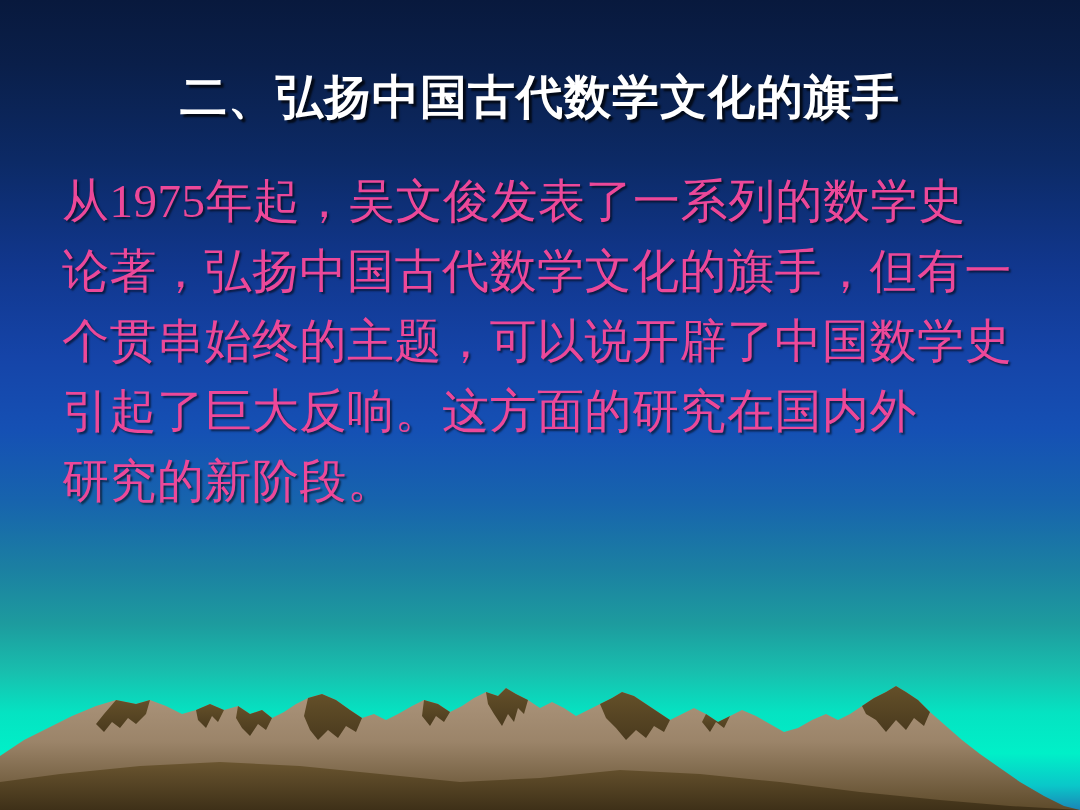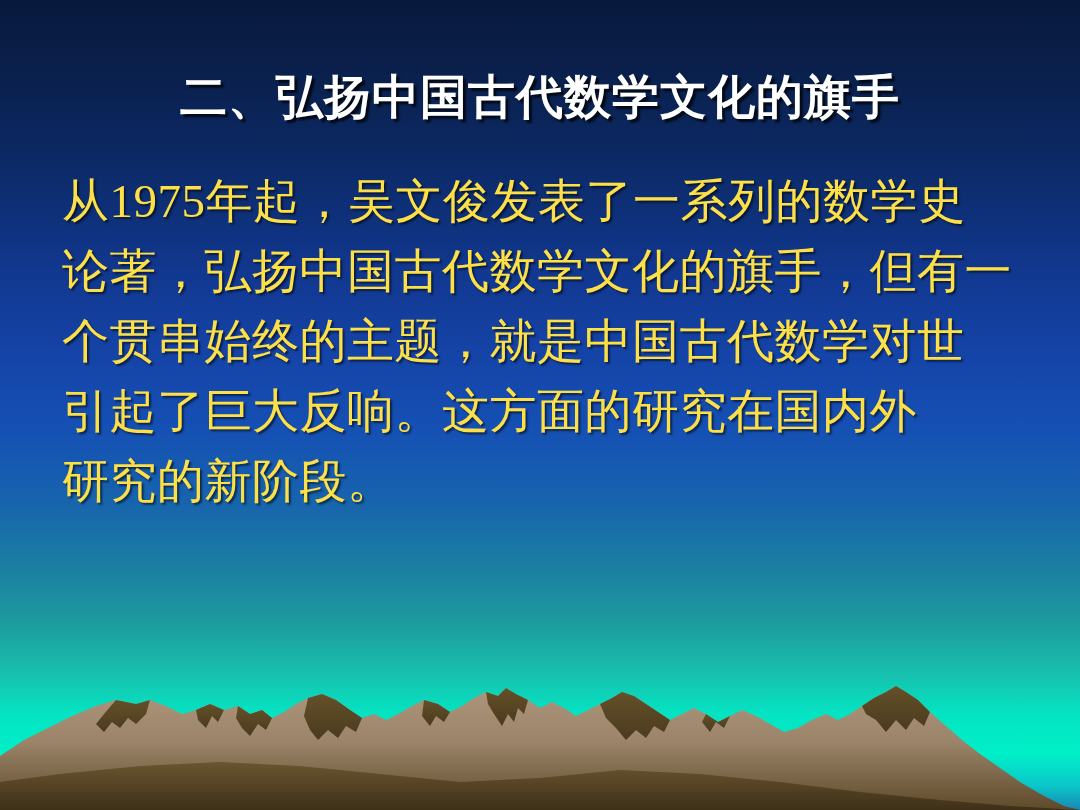--- a/index.html
+++ b/index.html
@@ -68,21 +68,21 @@
   }
 
   .body-block {
     position: absolute;
     left: 62px;
     top: 166px;
     width: 960px;
   }
 
   .body-line {
-    color: #fde047;
+    color: #ec4899;
     font-size: 47px;
     line-height: 70px;
     letter-spacing: 0.5px;
     text-shadow: 2px 2px 2px rgba(0,0,0,0.55);
     white-space: nowrap;
   }
 </style>
 </head>
 <body>
 
@@ -141,18 +141,18 @@
     <path d="M0,112 L60,104 L140,96 L220,92 L300,96 L380,104 L460,112
              L540,108 L620,100 L700,104 L780,112 L860,122 L940,130
              L1010,136 L1080,140 L0,140 Z" fill="url(#fgGrad)"></path>
   </svg>
 
   <div class="slide-title">二、弘扬中国古代数学文化的旗手</div>
 
   <div class="body-block">
     <div class="body-line">从1975年起，吴文俊发表了一系列的数学史</div>
     <div class="body-line">论著，弘扬中国古代数学文化的旗手，但有一</div>
-    <div class="body-line">个贯串始终的主题，就是中国古代数学对世</div>
+    <div class="body-line">个贯串始终的主题，可以说开辟了中国数学史</div>
     <div class="body-line">引起了巨大反响。这方面的研究在国内外</div>
     <div class="body-line">研究的新阶段。</div>
   </div>
 
 </div>
 
 </body></html>

